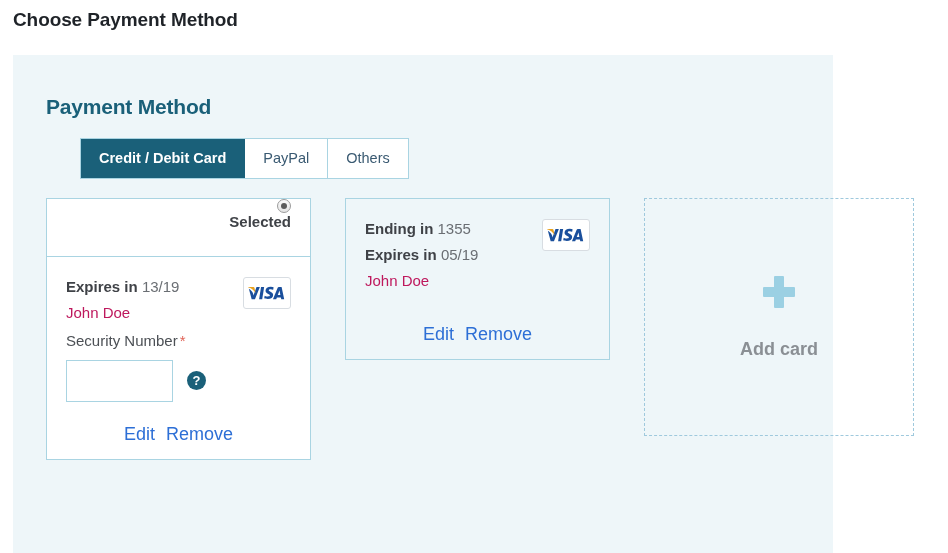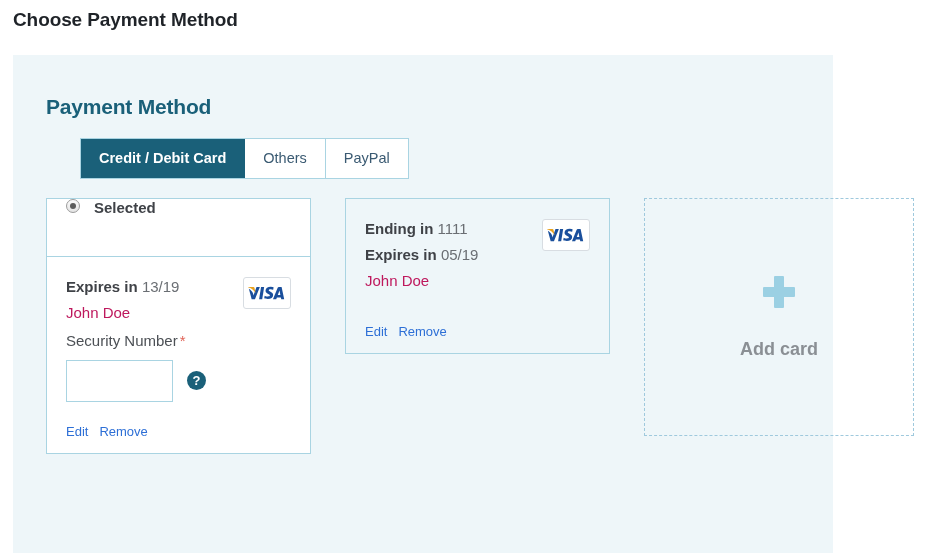--- a/index.html
+++ b/index.html
@@ -97,23 +97,24 @@
     border: 1px solid #a9d4e2;
     box-sizing: border-box;
     background: #ffffff;
   }
   .card.unselected { background: #eef6f9; }
 
   .card-head {
     border-bottom: 1px solid #a9d4e2;
     height: 58px;
     display: flex;
-    align-items: flex-start;
+    align-items: flex-end;
     padding: 0 19px;
     box-sizing: border-box;
+    flex-direction: column;
   }
   .card-head-label {
     font-size: 15px;
     margin-left: 14px;
     color: #3a5a72;
   }
   .card.selected .card-head-label {
     font-weight: bold;
     color: #3f4247;
   }
@@ -204,22 +205,22 @@
     display: flex;
     align-items: center;
     justify-content: center;
     cursor: pointer;
     line-height: 1;
     flex: none;
   }
 
   .card-actions {
     margin-top: 22px;
-    text-align: left;
-    font-size: 13px;
+    text-align: center;
+    font-size: 18px;
   }
   .card-actions.tight { margin-top: 30px; }
   .card-actions a {
     color: #2d6fd6;
     text-decoration: none;
     cursor: pointer;
   }
   .card-actions a + a { margin-left: 11px; }
 
   
@@ -266,24 +267,24 @@
 
 <div class="panel">
 
   <div class="panel-heading">Payment Method</div>
 
   <div class="tabs">
     <div class="tab active">
       <span>Credit / Debit Card</span>
     </div>
     <div class="tab">
+      <span>PayPal</span>
+    </div>
+    <div class="tab">
       <span>Others</span>
-    </div>
-    <div class="tab">
-      <span>PayPal</span>
     </div>
   </div>
 
   <div class="cards">
 
     <div class="card selected">
       <div class="card-head">
         <span class="radio checked"></span>
         <span class="card-head-label">Selected</span>
       </div>
@@ -331,21 +332,21 @@
             <path d="M25.6 1.3c-.62-.24-1.6-.5-2.8-.5-3.08 0-5.25 1.6-5.27 3.9-.02 1.7 1.56 2.64 2.75 3.2 1.22.58 1.63.95 1.62 1.47-.01.8-.98 1.16-1.88 1.16-1.26 0-1.93-.18-2.96-.62l-.4-.19-.44 2.63c.74.33 2.1.62 3.5.64 3.28 0 5.41-1.58 5.43-4.03.01-1.34-.82-2.36-2.63-3.2-1.1-.55-1.77-.91-1.76-1.46 0-.49.57-1.01 1.8-1.01 1.03-.02 1.78.21 2.36.45l.28.13z" fill="#1a4f9c"></path>
             <path d="M33.6 1h-2.4c-.74 0-1.3.21-1.63.97L24.96 13.3h3.27s.54-1.45.66-1.77h4c.09.41.38 1.77.38 1.77H36.2L33.6 1zm-3.82 7.95c.26-.68 1.25-3.3 1.25-3.3-.02.03.26-.69.42-1.13l.21 1.02s.6 2.82.73 3.41z" fill="#1a4f9c"></path>
             <path d="M8.5 1L5.46 9.4l-.33-1.64C4.57 5.86 2.82 3.8.87 2.78l2.78 10.5h3.3L11.85 1z" fill="#1a4f9c"></path>
             <path d="M2.68 1H0v.24c3.94.99 6.55 3.4 7.63 6.29L6.53 1.98C6.35 1.24 5.8 1.02 5.12 1z" fill="#e8a220"></path>
           </svg>
         </div>
 
         <div class="card-lines">
           <div>
             <span class="lbl">Ending in</span>
-            <span class="val">1111</span>
+            <span class="val">1355</span>
           </div>
           <div>
             <span class="lbl">Expires in</span>
             <span class="val">05/19</span>
           </div>
           <div class="holder">John Doe</div>
         </div>
 
         <div class="card-actions tight">
           <a>Edit</a><a>Remove</a>

